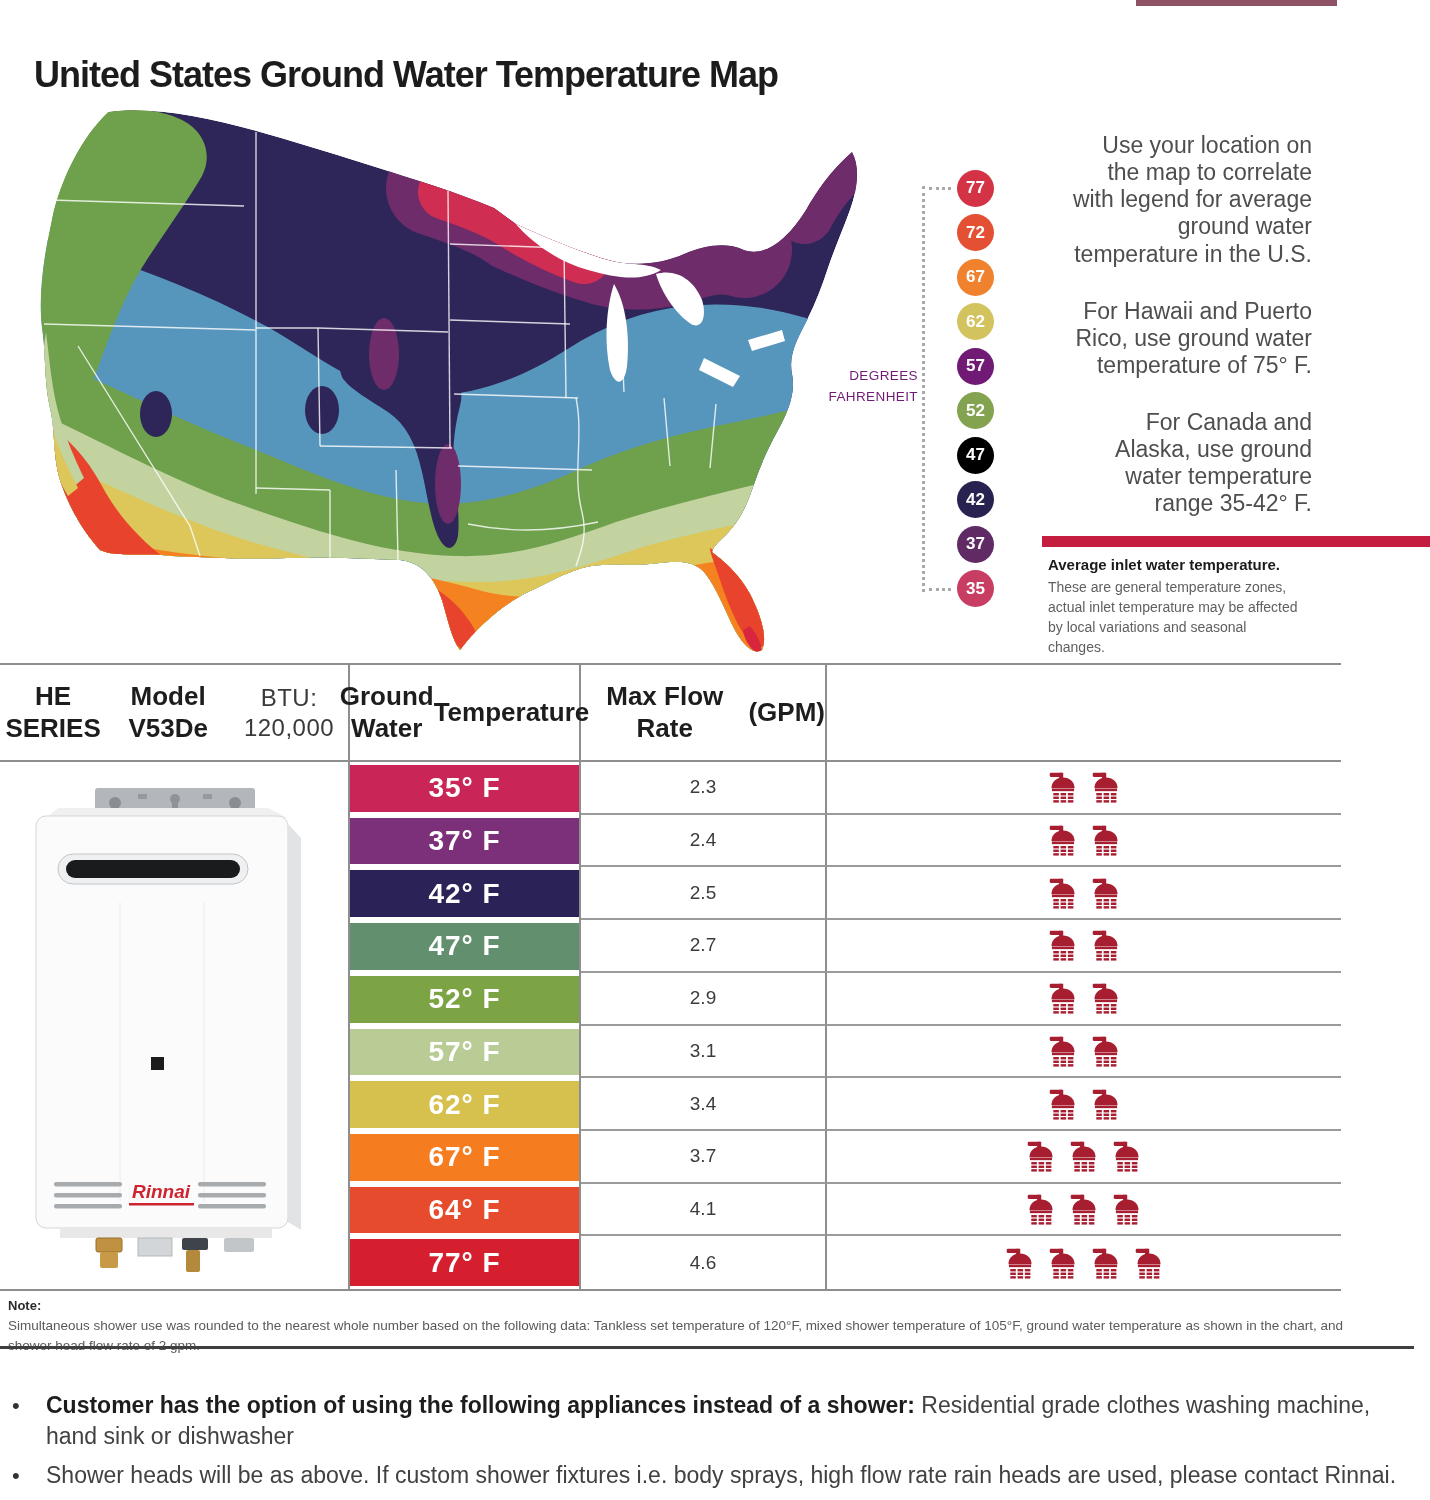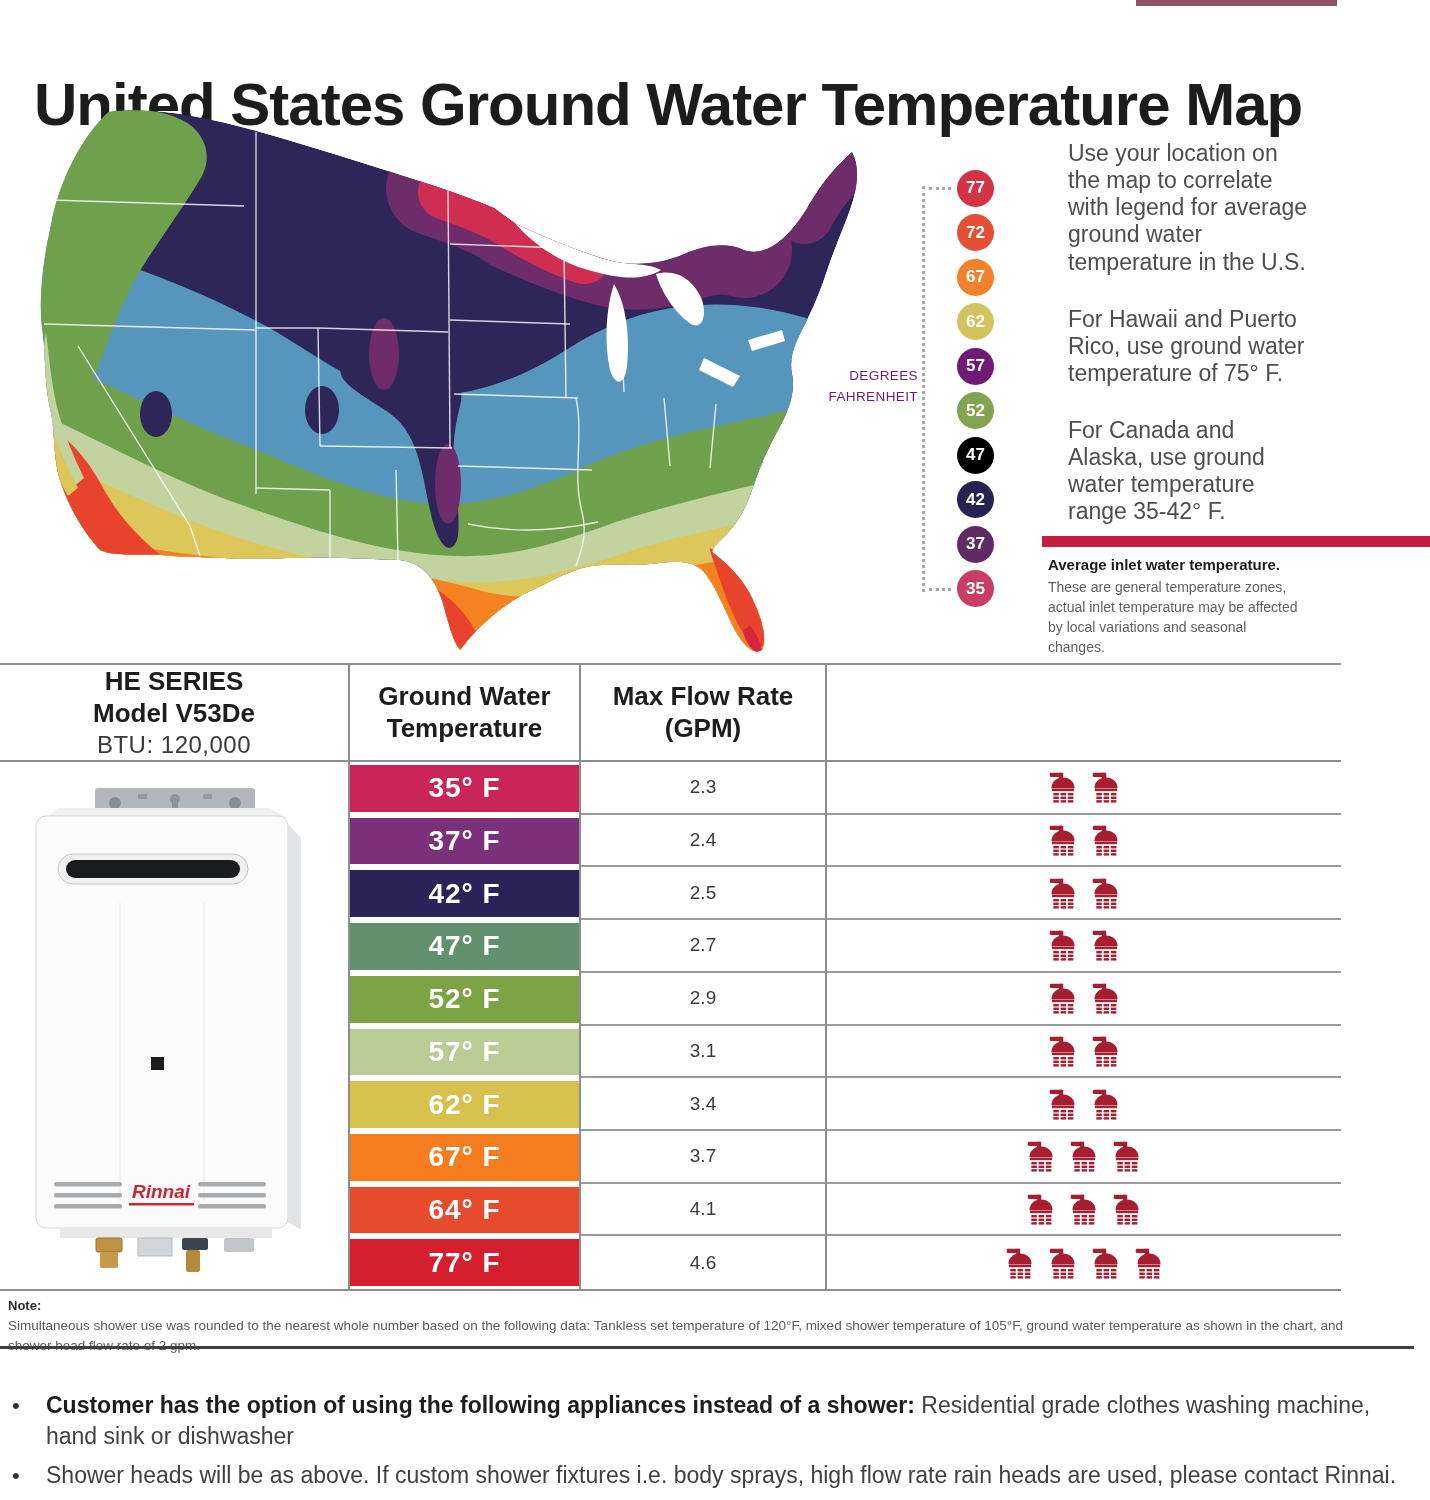--- a/index.html
+++ b/index.html
@@ -4,53 +4,53 @@
 <style>
   html,body{margin:0;padding:0;}
   body{
     width:1430px;height:1500px;position:relative;background:#ffffff;
     font-family:"Liberation Sans",sans-serif;overflow:hidden;color:#222;
   }
   *{box-sizing:border-box;}
   .top-accent{position:absolute;left:1136px;top:0;width:201px;height:6px;}
   .page-title{
     position:absolute;left:34px;top:30px;width:1300px;
-    font-size:60px;font-weight:bold;letter-spacing:-1px;color:#1c1c1c;
+    font-size:36px;font-weight:bold;letter-spacing:-1px;color:#1c1c1c;
   }
   
   .map-svg{position:absolute;left:16px;top:92px;width:895px;height:572px;}
   .degrees-label{
     position:absolute;right:512px;top:366px;text-align:right;
     font-size:13.5px;color:#701a75;letter-spacing:.4px;line-height:1.55;white-space:nowrap;
   }
   .dotted-v{
     position:absolute;left:922px;top:186px;height:406px;width:0;
     border-left:3px dotted #a9a9a9;
   }
   .dotted-h{
     position:absolute;left:929px;width:22px;height:0;border-top:3px dotted #a9a9a9;
   }
   .legend-circle{
     position:absolute;left:957px;width:37px;height:37px;border-radius:50%;
     display:flex;align-items:center;justify-content:center;
     color:#fff;font-weight:bold;font-size:17px;
   }
   .instructions{position:absolute;left:1068px;top:132px;width:244px;}
-  .instruction{margin:8px 0 30px 0;font-size:23px;line-height:1.18;color:#4e4e4e;}
+  .instruction{margin:0 0 30px 0;font-size:23px;line-height:1.18;color:#4e4e4e;text-align:right;}
   .callout-bar{position:absolute;left:1042px;top:536px;width:388px;height:11px;}
   .callout{position:absolute;left:1048px;top:556px;width:380px;}
   .callout-bold{font-size:15px;font-weight:bold;color:#1c1c1c;margin-bottom:4px;}
   .callout-text{font-size:14px;color:#606060;line-height:1.43;width:250px;}
   
   .gw-table{
     position:absolute;left:0;top:663px;width:1341px;
     border-top:2px solid #8e8e8e;border-bottom:2px solid #8e8e8e;
   }
   .thead{display:flex;height:97px;border-bottom:2px solid #8e8e8e;}
-  .th{display:flex;flex-direction:column;justify-content:center;align-items:center;
+  .th{display:flex;flex-direction:row;justify-content:center;align-items:center;
       font-weight:bold;font-size:26px;color:#1d1d1d;line-height:1.22;text-align:center;}
   .col1{width:348px;}
   .col2{width:233px;border-left:2px solid #8e8e8e;border-right:2px solid #8e8e8e;}
   .col3{width:246px;border-right:2px solid #8e8e8e;}
   .col4{flex:1;}
   .th .sub{font-weight:normal;font-size:24px;color:#3a3a3a;letter-spacing:.5px;}
   .tbody{display:flex;height:527px;}
   .product-cell{width:348px;position:relative;}
   .rows{flex:1;display:flex;flex-direction:column;}
   .trow{flex:1;display:flex;}

